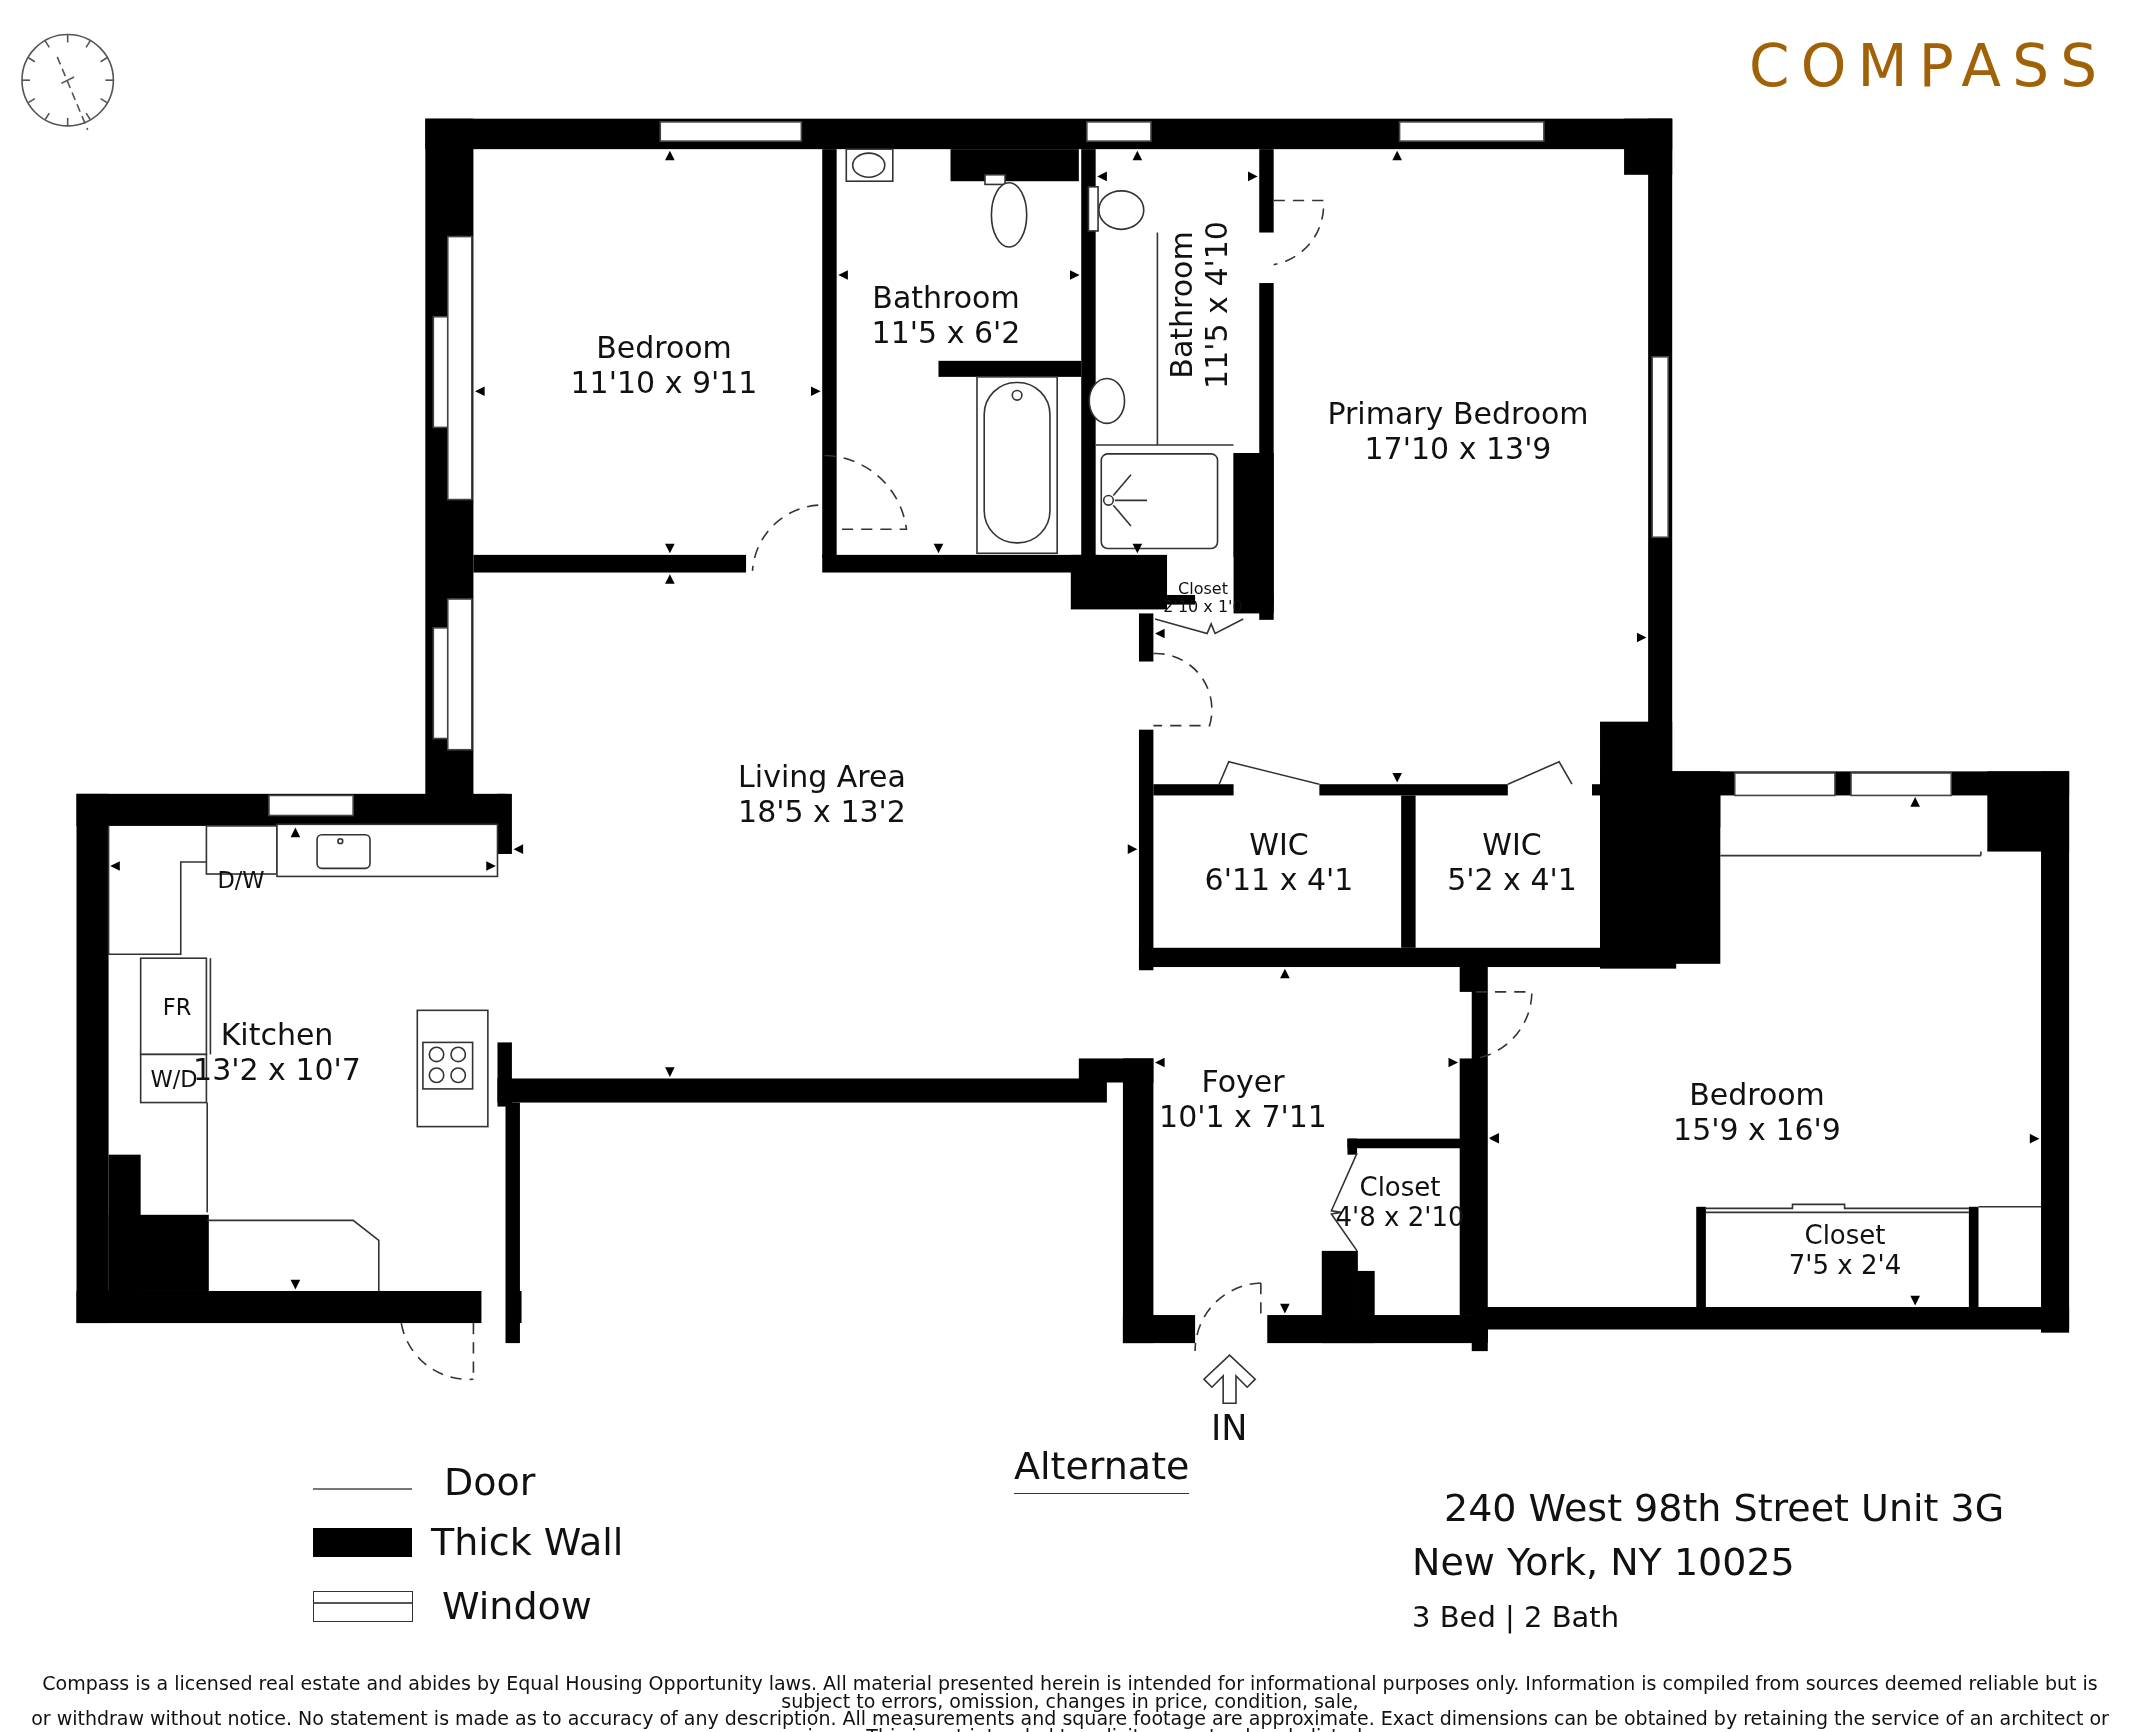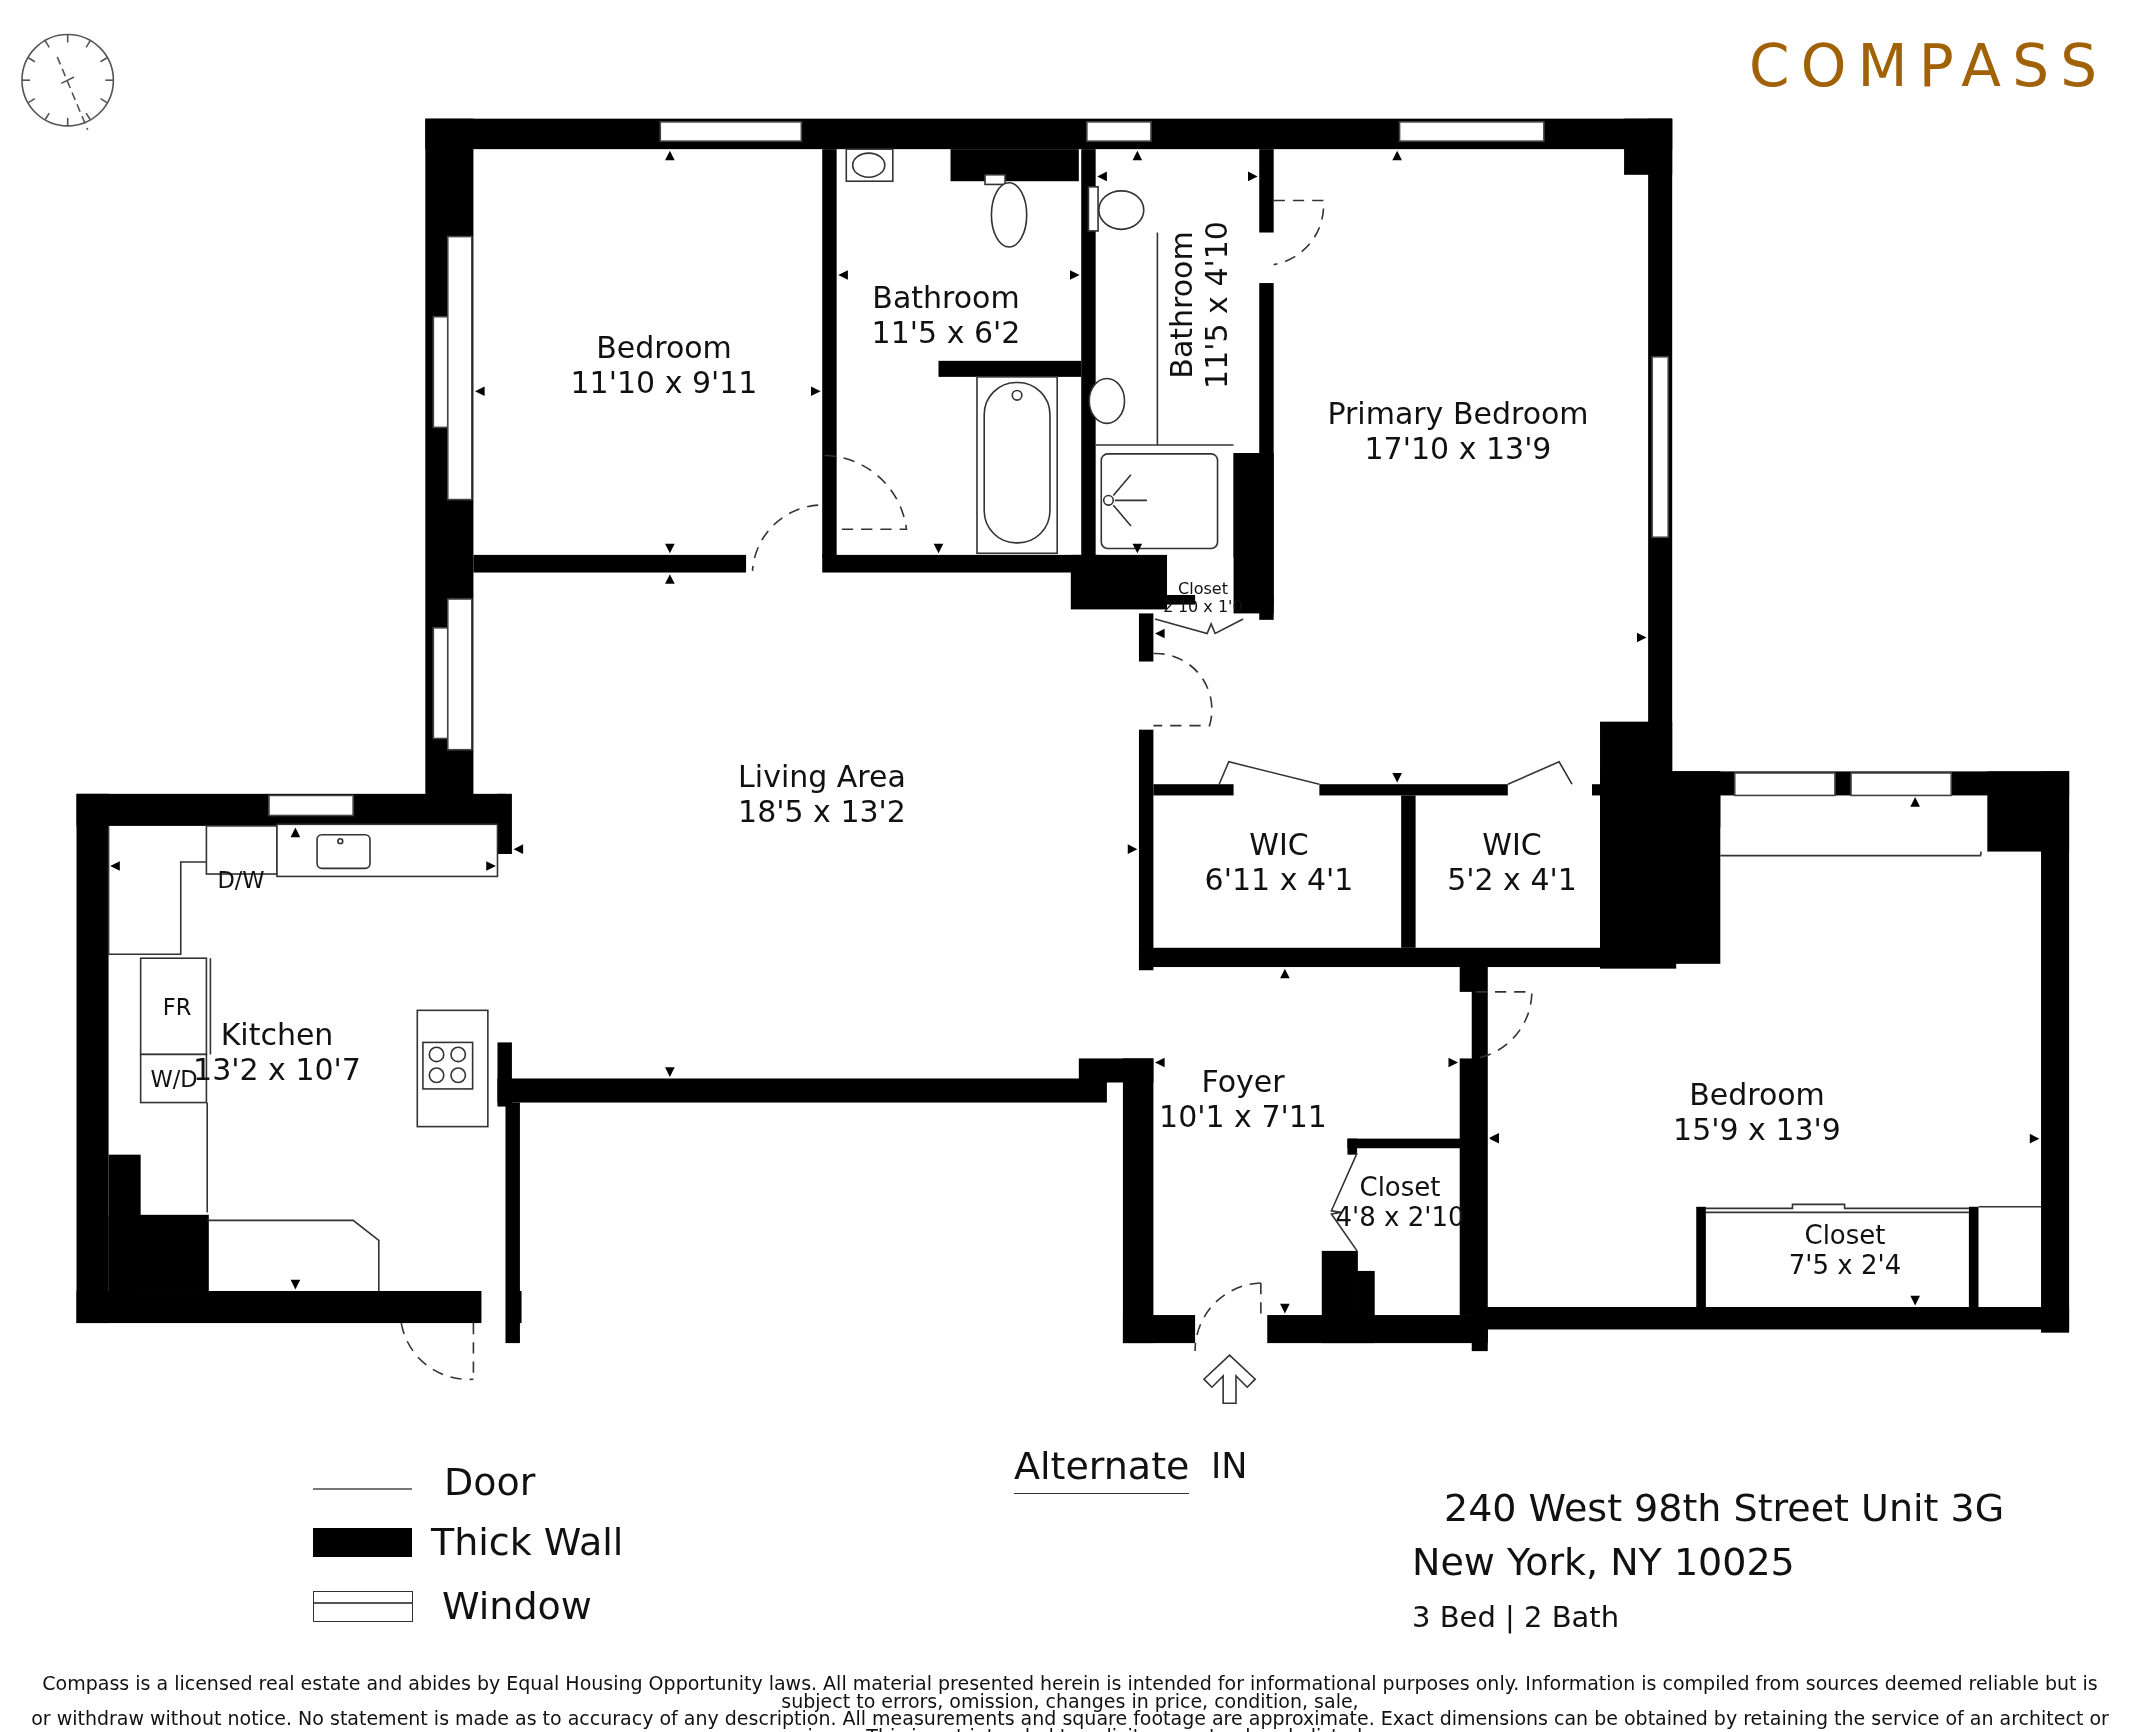--- a/index.html
+++ b/index.html
@@ -16,21 +16,21 @@
   .lg { font-size: 30px; }
   .md { font-size: 26px; }
   .sm { font-size: 16px; }
   .vert { transform: translate(-50%, -50%) rotate(-90deg); }
   .logo { position: absolute; left: 1749px; top: 32px; font-family: "DejaVu Sans", sans-serif; font-size: 58px; letter-spacing: 11.2px; font-weight: 400; color: #a16207; }
   .legend-row { position: absolute; left: 313px; display: flex; align-items: center; }
   .legend-text { font-family: "DejaVu Sans", sans-serif; font-size: 38px; }
   .address { position: absolute; left: 1412px; font-family: "DejaVu Sans", sans-serif; color: #111; }
   .disclaimer { position: absolute; left: 24px; width: 2092px; top: 1675px; text-align: center; font-family: "DejaVu Sans", sans-serif; font-size: 19px; line-height: 17.6px; color: #111; }
   .alt { position: absolute; left: 1014px; top: 1444px; font-family: "DejaVu Sans", sans-serif; font-size: 38px; border-bottom: 1.6px solid #333; padding-bottom: 4.8px; }
-  .in-label { position: absolute; left: 1211px; top: 1408px; font-family: "DejaVu Sans", sans-serif; font-size: 35px; margin-top: 38px; }
+  .in-label { position: absolute; left: 1211px; top: 1408px; font-family: "DejaVu Sans", sans-serif; font-size: 35px; }
   .appl { position: absolute; font-family: "DejaVu Sans", sans-serif; font-size: 22.5px; transform: translate(-50%,-50%); }
 </style>
 </head>
 <body>
 
 <svg class="plan" viewBox="0 0 2668 2160" xmlns="http://www.w3.org/2000/svg">
 
   <g transform="translate(84,100)">
     <circle cx="0" cy="0" r="57" fill="none" stroke="#555" stroke-width="2"></circle>
     <g stroke="#555" stroke-width="2">
@@ -303,21 +303,21 @@
 <div class="room-label lg" style="left:1243px; top:1099px;">
   <span class="name">Foyer</span>
   <span class="dim">10'1 x 7'11</span>
 </div>
 <div class="room-label md" style="left:1400px; top:1203px;">
   <span class="name">Closet</span>
   <span class="dim">4'8 x 2'10</span>
 </div>
 <div class="room-label lg" style="left:1757px; top:1112px;">
   <span class="name">Bedroom</span>
-  <span class="dim">15'9 x 13'9</span>
+  <span class="dim">15'9 x 16'9</span>
 </div>
 <div class="room-label md" style="left:1845px; top:1251px;">
   <span class="name">Closet</span>
   <span class="dim">7'5 x 2'4</span>
 </div>
 
 <div class="appl" style="left:241px; top:880px;">D/W</div>
 <div class="appl" style="left:177px; top:1007px;">FR</div>
 <div class="appl" style="left:174px; top:1079px;">W/D</div>
 

